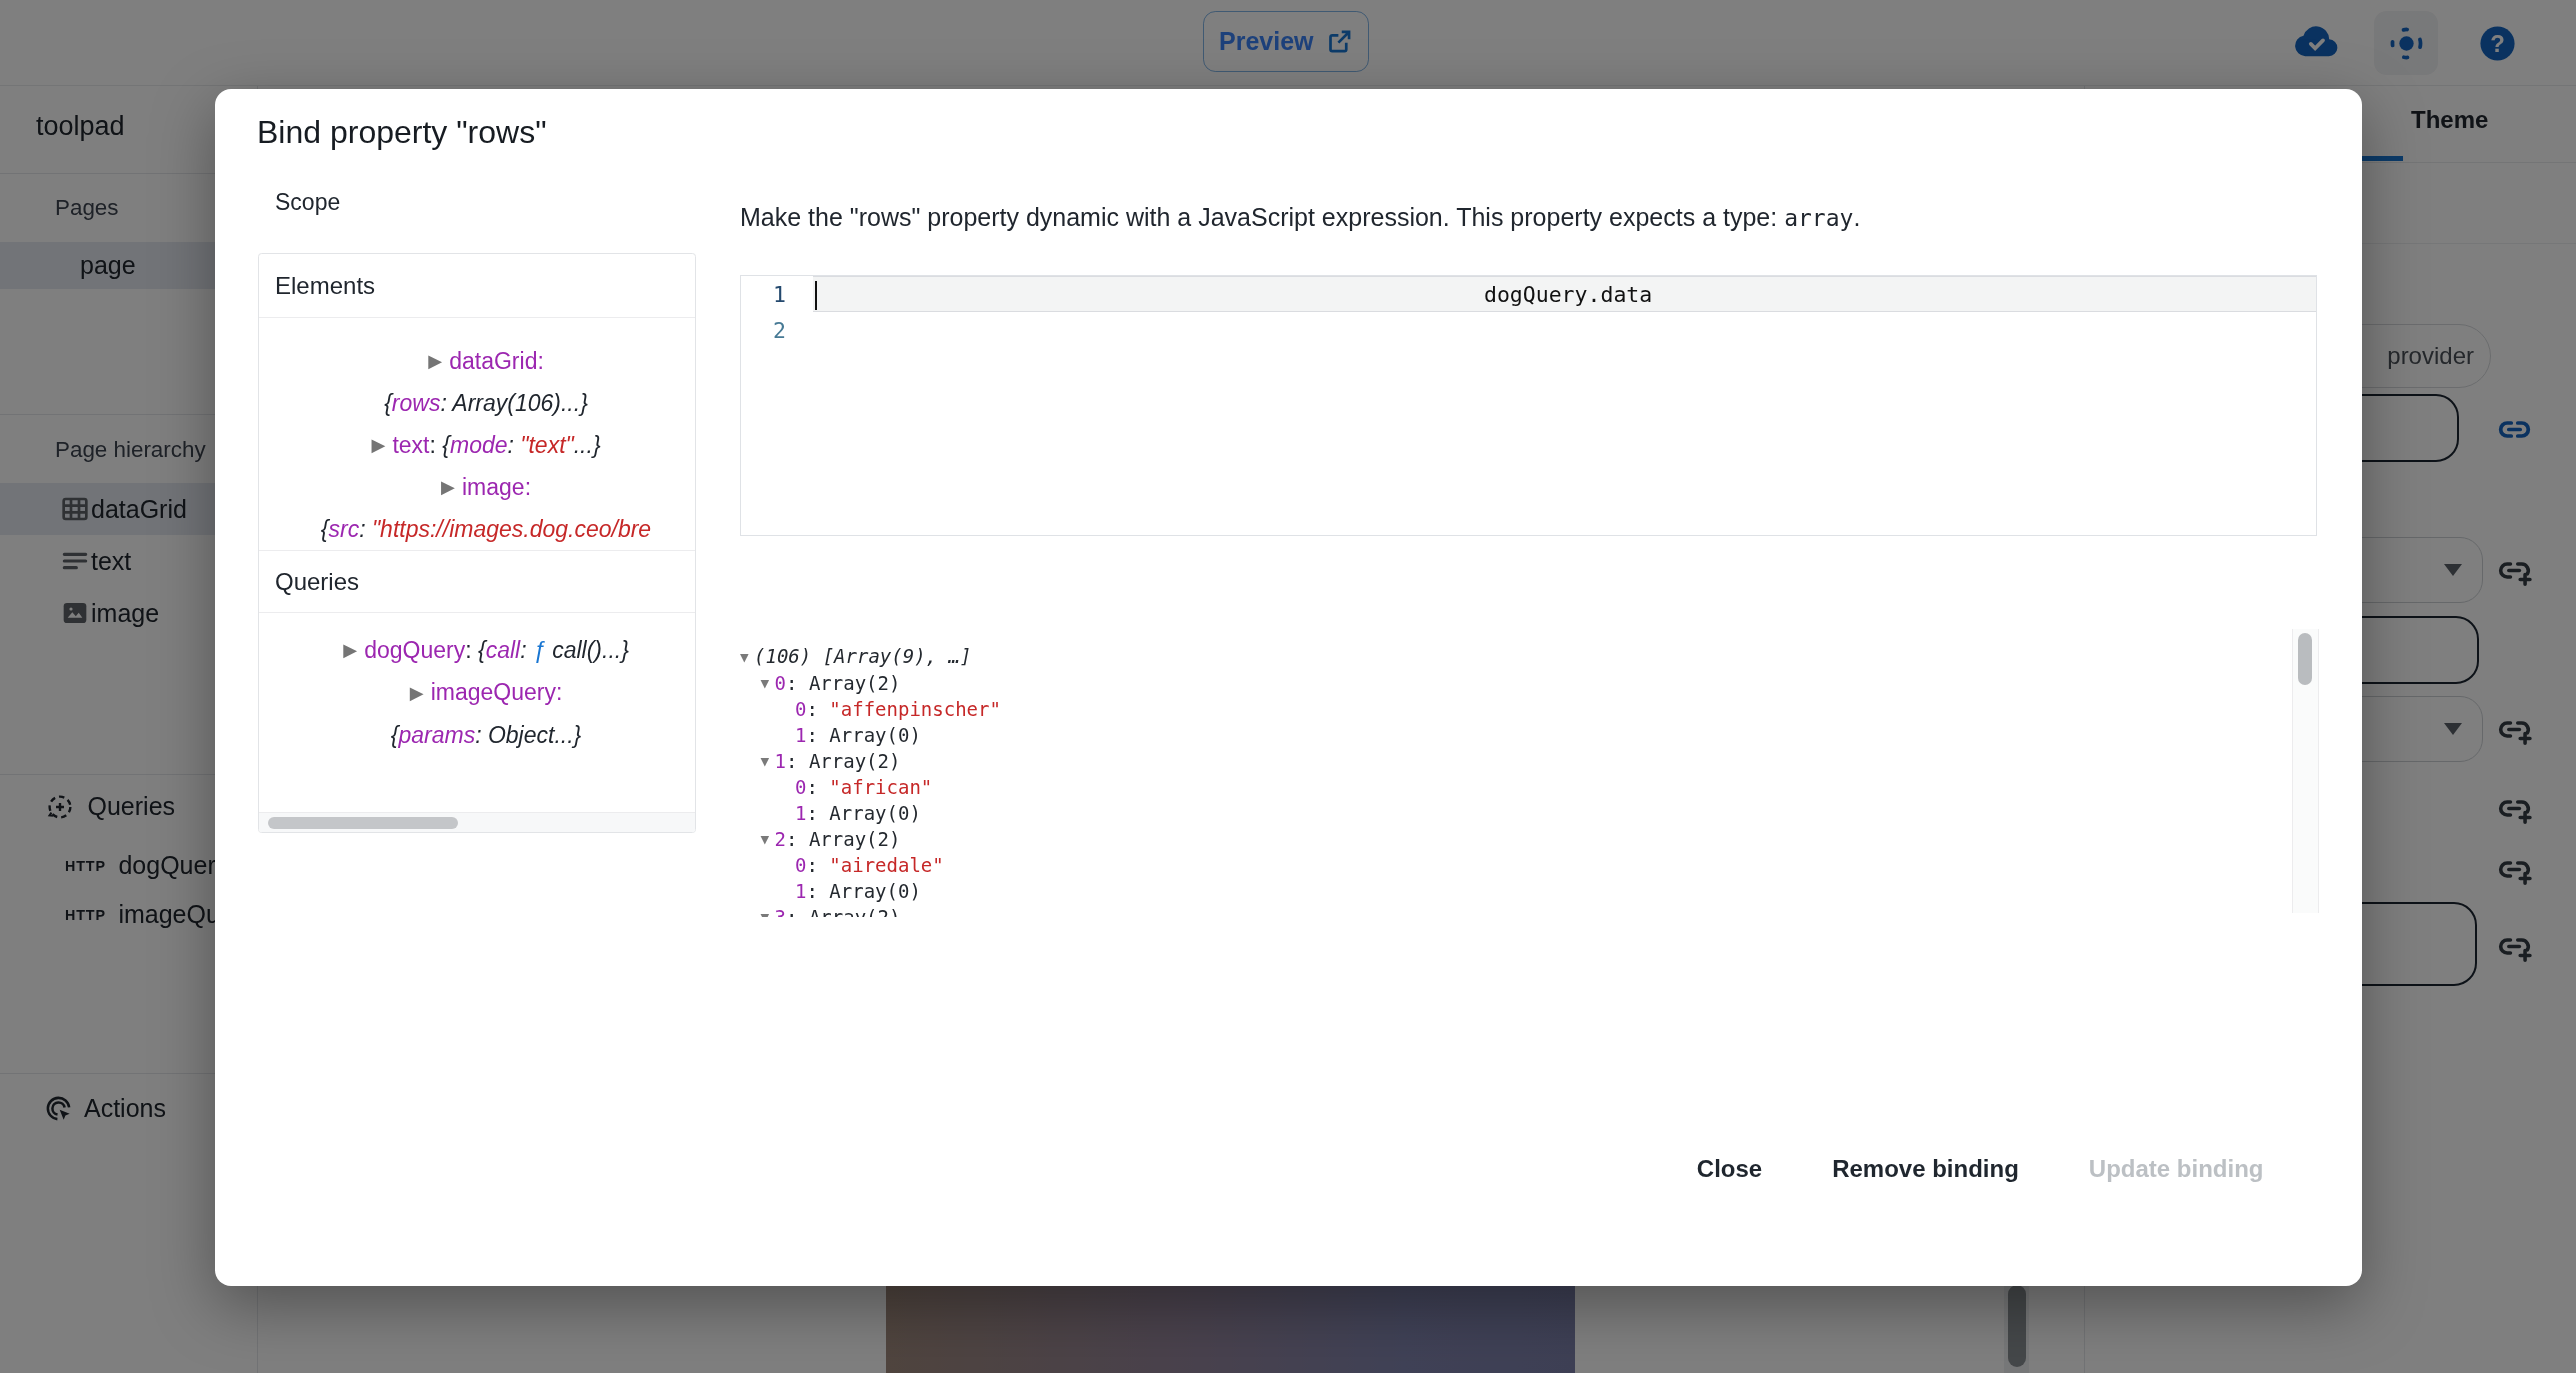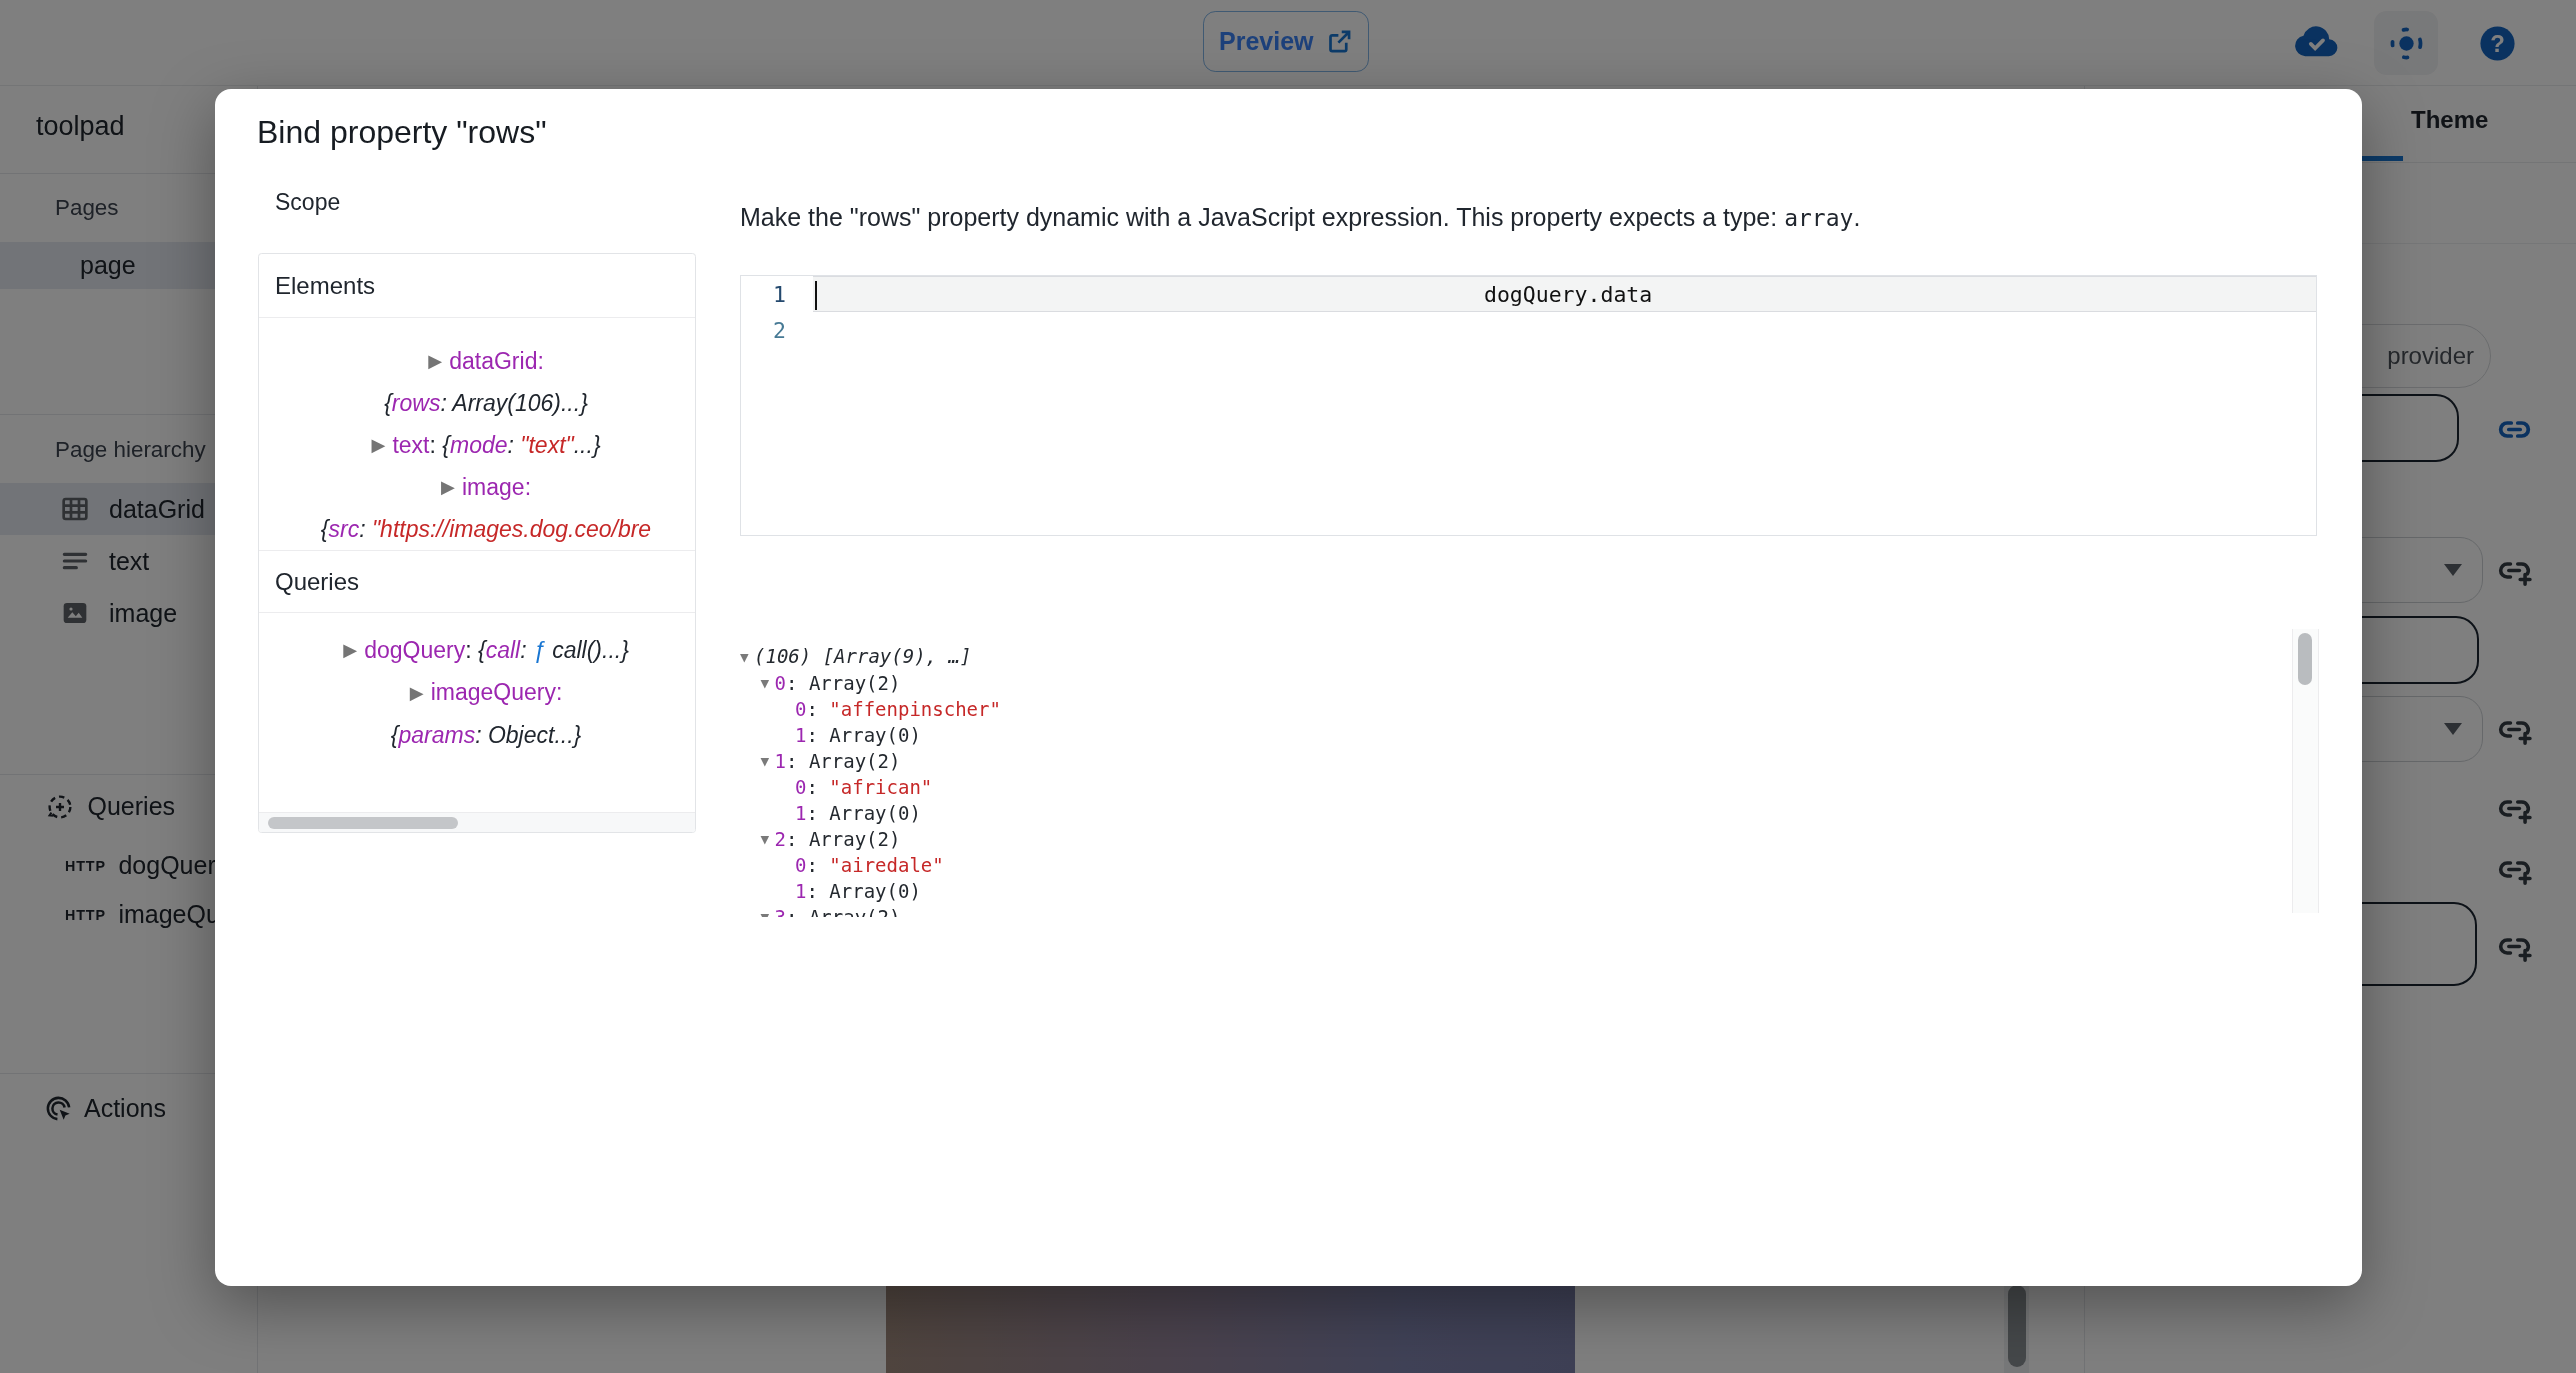--- a/index.html
+++ b/index.html
@@ -22,21 +22,21 @@
   .iconbtn.plain { background:transparent; }
 
   
   .sidebar { position:absolute; left:0; top:86px; width:258px; height:1288px; background:#fff; border-right:1.8px solid #e5e7eb; }
   .sb-title { position:absolute; left:36px; top:25px; font-size:27px; color:#20262e; }
   .sb-div { position:absolute; left:0; width:100%; height:0; border-top:1.8px solid #e5e7eb; }
   .sb-label { position:absolute; left:55px; font-size:22.4px; color:#3d4450; }
   .sb-row { position:absolute; left:0; width:100%; display:flex; align-items:center; }
   .sb-row.sel { background:#e4e9f0; }
   .hier-icon { margin-left:59px; width:32px; display:flex; }
-  .hier-label { margin-left:18px; font-size:25px; color:#20262e; }
+  .hier-label { font-size:25px; color:#20262e; }
   .q-badge { margin-left:65px; font-size:14.3px; font-weight:bold; letter-spacing:0.9px; color:#20262e; }
   .q-name { margin-left:12.5px; font-size:25px; color:#20262e; }
 
   
   .dogstrip { position:absolute; left:886px; top:1285px; width:689px; height:89px;
               background:linear-gradient(90deg,#a08a7e 0%,#93849c 45%,#8184ae 75%,#7d81ab 100%); }
   .canvas-vscroll { position:absolute; left:2004px; top:1285px; width:25px; height:89px; background:#eef0f2; }
   .canvas-vscroll .thumb { position:absolute; left:3.6px; top:0; width:18px; height:82px; background:#8b9095; border-radius:9px; }
 
   
@@ -349,16 +349,21 @@
         <div class="trow ind2"><span class="seg-key">1</span><span class="seg-val">: Array(0)</span></div>
         <div class="trow ind1"><span class="seg-arw">▼</span><span class="seg-key">2</span><span class="seg-val">: Array(2)</span></div>
         <div class="trow ind2"><span class="seg-key">0</span><span class="seg-val">: </span><span class="seg-str">"airedale"</span></div>
         <div class="trow ind2"><span class="seg-key">1</span><span class="seg-val">: Array(0)</span></div>
         <div class="trow ind1"><span class="seg-arw">▼</span><span class="seg-key">3</span><span class="seg-val">: Array(2)</span></div>
       </div>
     <div class="result-vscroll">
       <div class="thumb"></div>
     </div>
 
+    <div class="m-actions">
+      <button class="dlg-btn">Close</button>
+      <button class="dlg-btn">Remove binding</button>
+      <button class="dlg-btn disabled">Update binding</button>
+    </div>
   </div>
 
 </div>
 
 
 </body></html>

